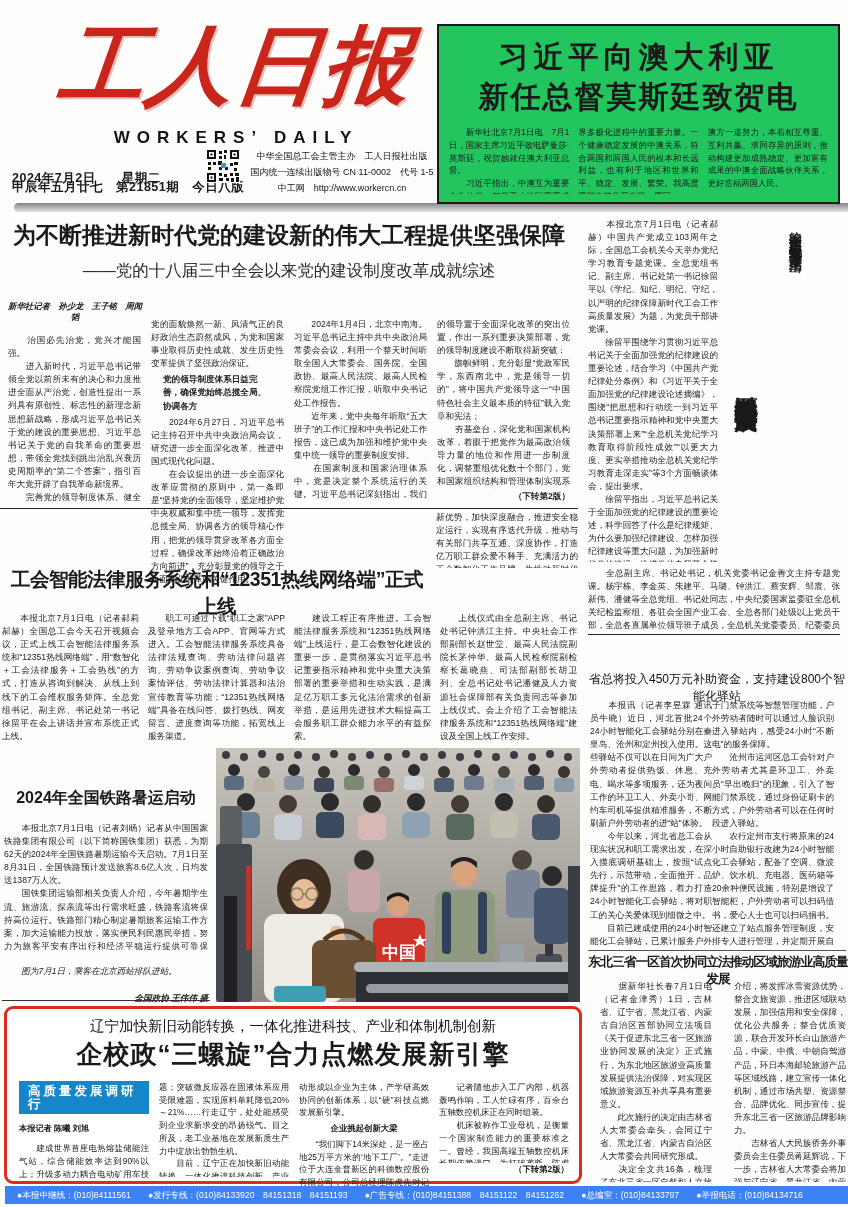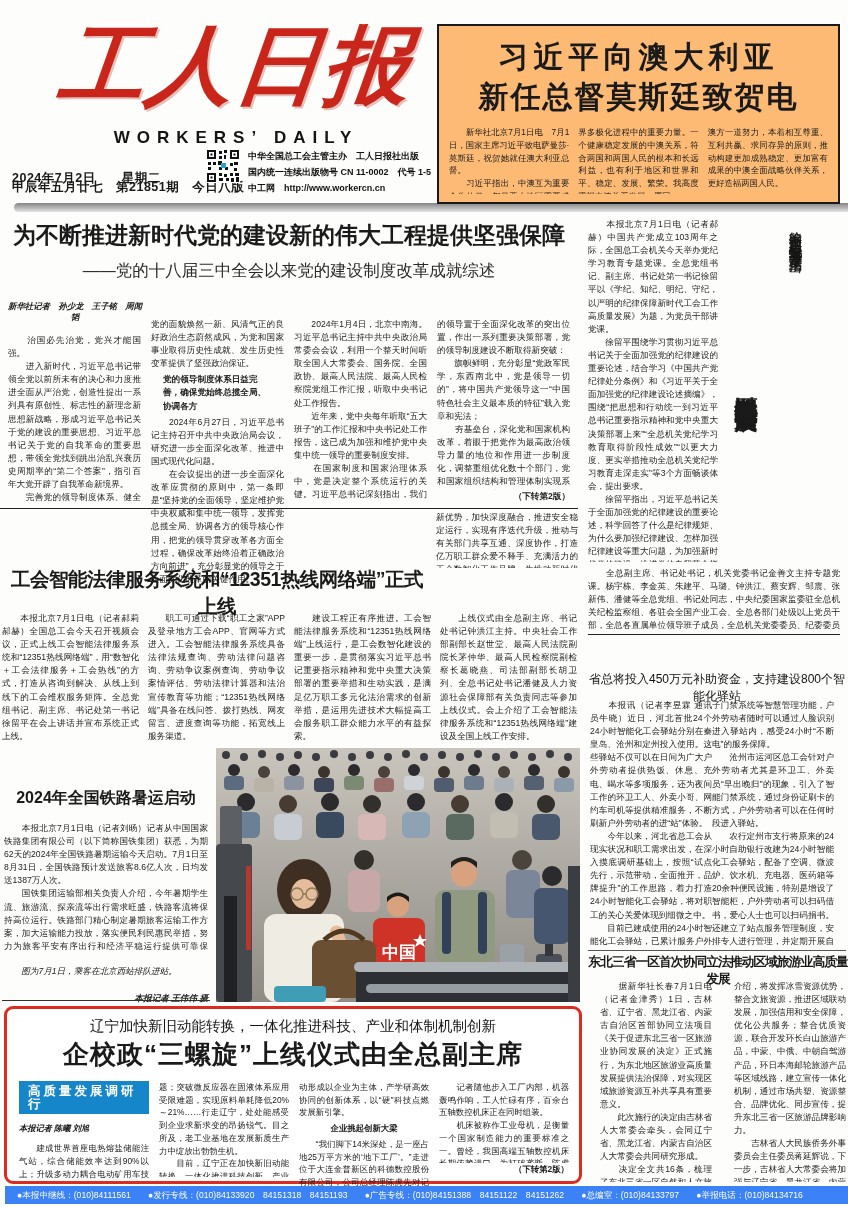--- a/index.html
+++ b/index.html
@@ -12,25 +12,25 @@
   
   .nameplate{left:42px;top:2px;width:388px;height:126px;line-height:126px;text-align:center;
      font-family:"DejaVu Serif",serif;font-weight:900;font-style:italic;font-size:86px;
      color:#c9251a;transform:skewX(-6deg);letter-spacing:2px;
      text-shadow:2px 2px 0 rgba(160,40,25,.28);}
   .english{left:42px;top:128px;width:388px;text-align:center;font-size:17px;font-weight:800;
      letter-spacing:7px;color:#141414;}
   .dateline{left:12px;top:170px;font-size:12.5px;font-weight:700;letter-spacing:.5px;}
   .issueline{left:12px;top:179px;font-size:12.5px;font-weight:700;letter-spacing:.5px;}
   .qr{left:206px;top:149px;}
-  .pubinfo{left:248px;top:148px;width:188px;font-size:9px;line-height:16px;font-weight:700;color:#111;}
+  .pubinfo{left:248px;top:148px;width:188px;font-size:9px;line-height:16px;font-weight:400;color:#111;text-align:center;}
   .graybar{left:14px;top:203px;width:834px;height:9px;border-radius:6px 0 0 6px;
      background:linear-gradient(#848484,#e3e3e3);}
   
-  .gbox{left:437px;top:24px;width:399px;height:176px;border:2px solid #1a1a1a;background:#fdba74;}
+  .gbox{left:437px;top:24px;width:399px;height:176px;border:2px solid #1a1a1a;background:#22c55e;}
   .gb-h{width:100%;text-align:center;font-weight:900;font-size:30px;letter-spacing:5px;line-height:37px;}
   .gb-h1{position:absolute;top:12px;}
   .gb-h2{position:absolute;top:52px;letter-spacing:2px;}
   .gb-cols{position:absolute;left:10px;top:100px;width:379px;height:68px;display:flex;gap:9px;}
   .gb-col{width:121px;height:68px;font-size:8.4px;line-height:12.8px;}
   
   .ma-h{left:0;top:220px;width:578px;text-align:center;font-size:23px;font-weight:900;letter-spacing:0;}
   .ma-sub{left:0;top:260px;width:578px;text-align:center;font-size:16.5px;color:#2a2a2a;}
   .ma-byline{left:8px;top:301px;width:134px;text-align:center;font-size:8.4px;font-weight:700;font-style:italic;color:#222;}
   .ma-cols{left:8px;top:318px;width:564px;height:185px;gap:10px;}
@@ -71,21 +71,21 @@
   .ne-cols{left:590px;top:980px;width:256px;height:202px;gap:12px;}
   .ne-col{width:122px;height:202px;margin-left:10px;}
   
   .redbox{left:4px;top:1006px;width:578px;height:178px;border:3px solid #dd2b1f;border-radius:9px;background:#fff;box-sizing:border-box;}
   .lb-kicker{position:absolute;left:0;top:8px;width:100%;text-align:center;font-size:14.5px;color:#151515;}
   .lb-h{position:absolute;left:0;top:28px;width:100%;text-align:center;font-size:26px;font-weight:900;letter-spacing:1px;}
   .lb-body{position:absolute;left:12px;top:72px;width:550px;height:96px;display:flex;gap:10px;}
   .lb-col{width:130px;height:96px;font-size:8.4px;line-height:12.7px;}
   .badge{display:inline-block;background:#1686ca;color:#fff;font-weight:800;font-size:12.5px;
      letter-spacing:3px;padding:4px 9px;}
-  .lb-byline{font-size:8.2px;font-weight:700;font-style:italic;margin:9px 0 6px 0;white-space:normal;}
+  .lb-byline{font-size:8.2px;font-weight:700;margin:9px 0 6px 0;white-space:normal;}
   
   .footer{left:5px;top:1186px;width:848px;height:18px;background:#3b82f6;color:#fff;
      font-size:8.6px;line-height:18px;padding-left:12px;box-sizing:border-box;
      white-space:nowrap;overflow:hidden;}
 </style>
 </head>
 <body>
 
 <div id="page">
 
@@ -349,37 +349,37 @@
         <rect x="352" y="118" width="12" height="136" fill="#3a3d41"></rect>
       </g>
     </svg>
   </div>
 
   <div class="abs rw-h">2024年全国铁路暑运启动</div>
   <div class="abs rw-body smalltxt just">　　本报北京7月1日电（记者刘旸）记者从中国国家铁路集团有限公司（以下简称国铁集团）获悉，为期62天的2024年全国铁路暑期运输今天启动。7月1日至8月31日，全国铁路预计发送旅客8.6亿人次，日均发送1387万人次。
 　　国铁集团运输部相关负责人介绍，今年暑期学生流、旅游流、探亲流等出行需求旺盛，铁路客流将保持高位运行。铁路部门精心制定暑期旅客运输工作方案，加大运输能力投放，落实便民利民惠民举措，努力为旅客平安有序出行和经济平稳运行提供可靠保障。</div>
   <div class="abs rw-cap">
     <div>　　图为7月1日，乘客在北京西站排队进站。</div>
-    <div class="rw-credit">本报记者 王伟伟 摄</div>
+    <div class="rw-credit">全国政协 王伟伟 摄</div>
   </div>
   <div class="abs div-rw"></div>
 
   <div class="abs ne-h">东北三省一区首次协同立法推动区域旅游业高质量发展</div>
   <div class="abs ne-cols colflow">
     <div class="ne-col smalltxt just">　　据新华社长春7月1日电（记者金津秀）1日，吉林省、辽宁省、黑龙江省、内蒙古自治区首部协同立法项目《关于促进东北三省一区旅游业协同发展的决定》正式施行，为东北地区旅游业高质量发展提供法治保障，对实现区域旅游资源互补共享具有重要意义。
 　　此次施行的决定由吉林省人大常委会牵头，会同辽宁省、黑龙江省、内蒙古自治区人大常委会共同研究形成。
 　　决定全文共16条，梳理了东北三省一区自然和人文旅游资源的优势，明确协同发展的目标定位和路径；注重统筹协调，建立健全跨区域合作机制，提升协同发展合力；坚持问题导向，聚焦重点问题，推动相关法律法规衔接，促进旅游资源互补共享和高质量发展。
 　　吉林省文化和旅游厅副厅长金振林</div>
     <div class="ne-col smalltxt just">介绍，将发挥冰雪资源优势，整合文旅资源，推进区域联动发展，加强信用和安全保障，优化公共服务；整合优质资源，联合开发环长白山旅游产品，中蒙、中俄、中朝自驾游产品，环日本海邮轮旅游产品等区域线路，建立宣传一体化机制，通过市场共塑、资源整合、品牌优化、同步宣传，提升东北三省一区旅游品牌影响力。
 　　吉林省人大民族侨务外事委员会主任委员蒋延辉说，下一步，吉林省人大常委会将加强与辽宁省、黑龙江省、内蒙古自治区的工作联动，监督检查此决定实施，推动其落实；同时加强旅游法治建设，修订《吉林省旅游条例》，与其他省区沟通协调，完善制度机制、监管措施和法律责任，共建促进东北三省一区旅游业协同发展的法治环境。</div>
   </div>
 
   <div class="abs redbox">
     <div class="lb-kicker">辽宁加快新旧动能转换，一体化推进科技、产业和体制机制创新</div>
-    <div class="lb-h">企校政“三螺旋”上线仪式由全总副主席</div>
+    <div class="lb-h">企校政“三螺旋”合力点燃发展新引擎</div>
     <div class="lb-body">
       <div class="lb-col">
         <span class="badge">高质量发展调研行</span>
         <div class="lb-byline">本报记者 陈曦 刘旭</div>
         <div class="just" style="height:38px">　　建成世界首座电热熔盐储能注气站，综合储能效率达到90%以上；升级多动力耦合电动矿用车技术，解决300吨以上大型矿车大功率发动机“卡脖子”问</div>
       </div>
       <div class="lb-col just">题；突破微反应器在固液体系应用受限难题，实现原料单耗降低20%～21%……行走辽宁，处处能感受到企业求新求变的昂扬锐气。目之所及，老工业基地在发展新质生产力中绽放出勃勃生机。
 　　目前，辽宁正在加快新旧动能转换，一体化推进科技创新、产业创新和体制机制创新，将高校的科研能力、企业的创造能力、政府的服务能力拧成一股合力，推</div>
       <div class="lb-col">
         <div class="just">动形成以企业为主体，产学研高效协同的创新体系，以“硬”科技点燃发展新引擎。</div>

